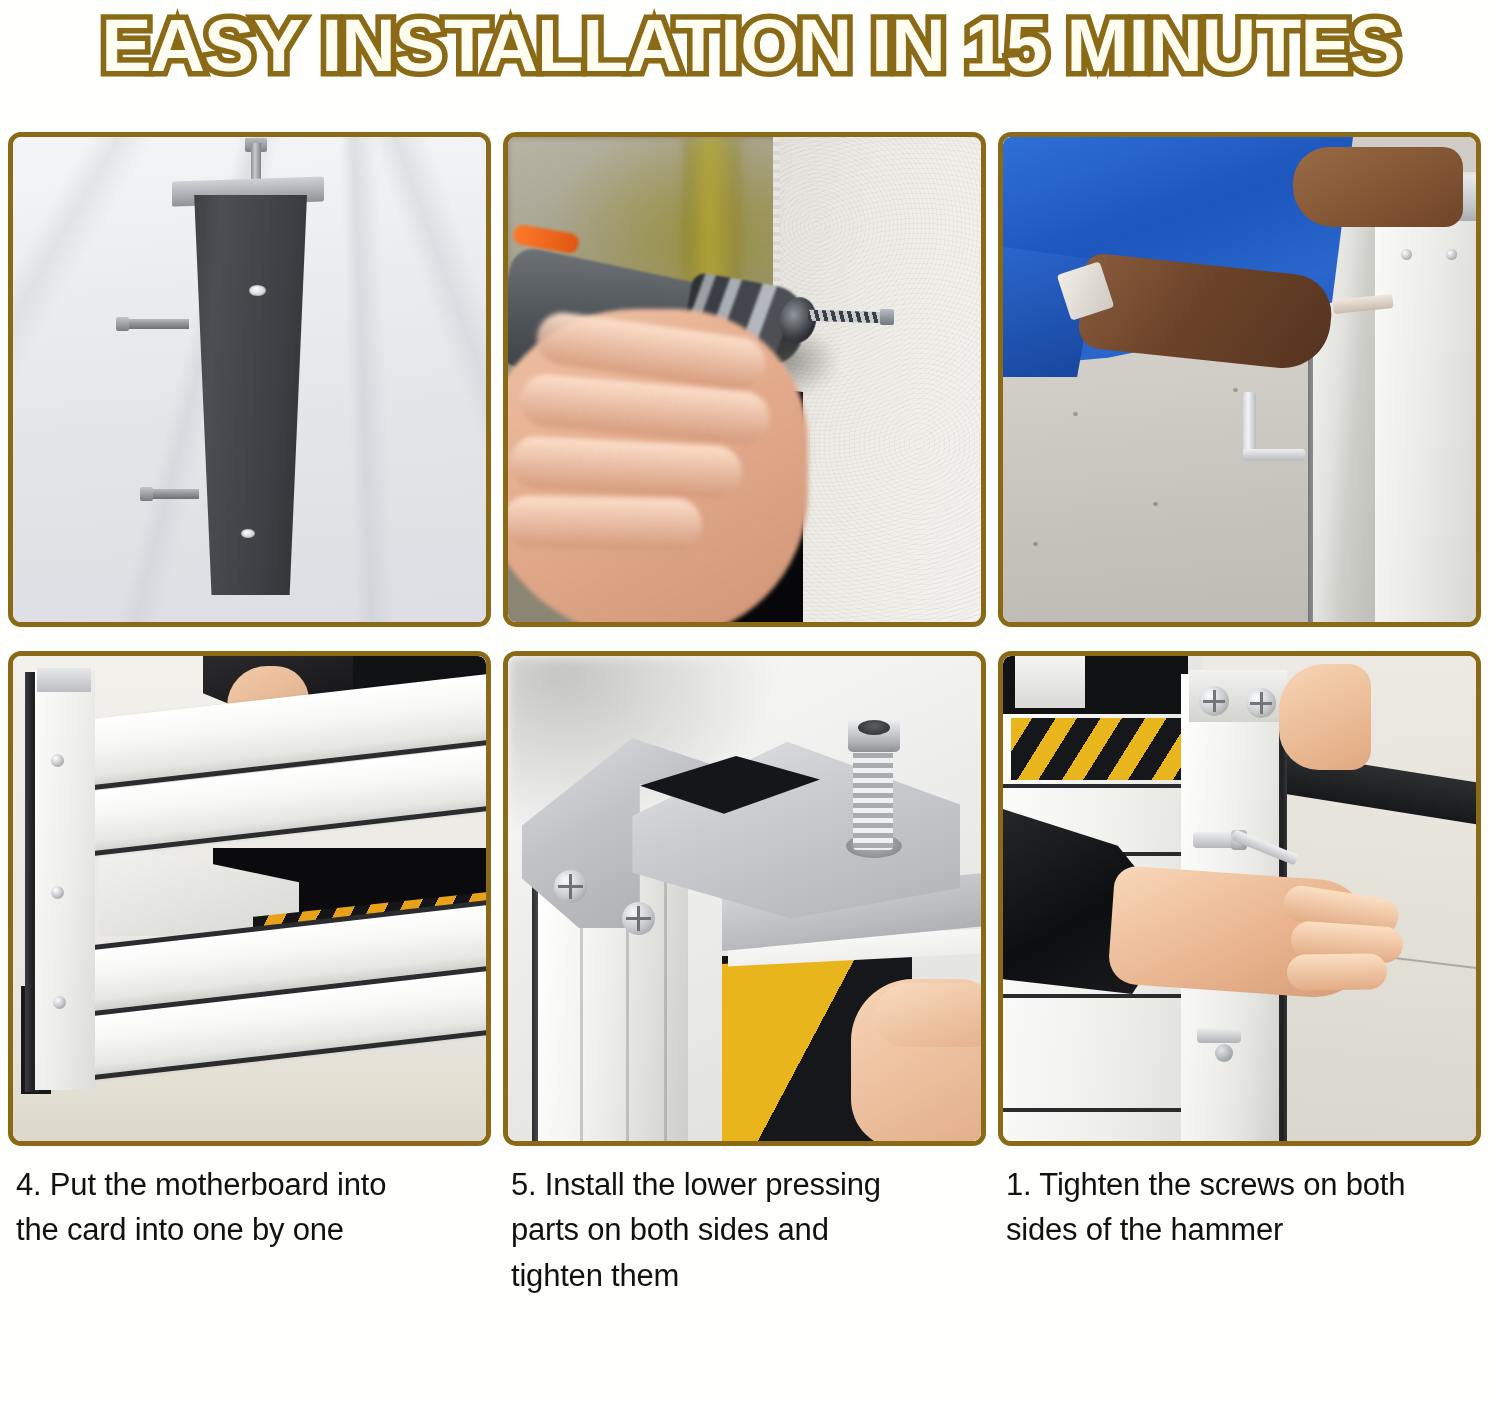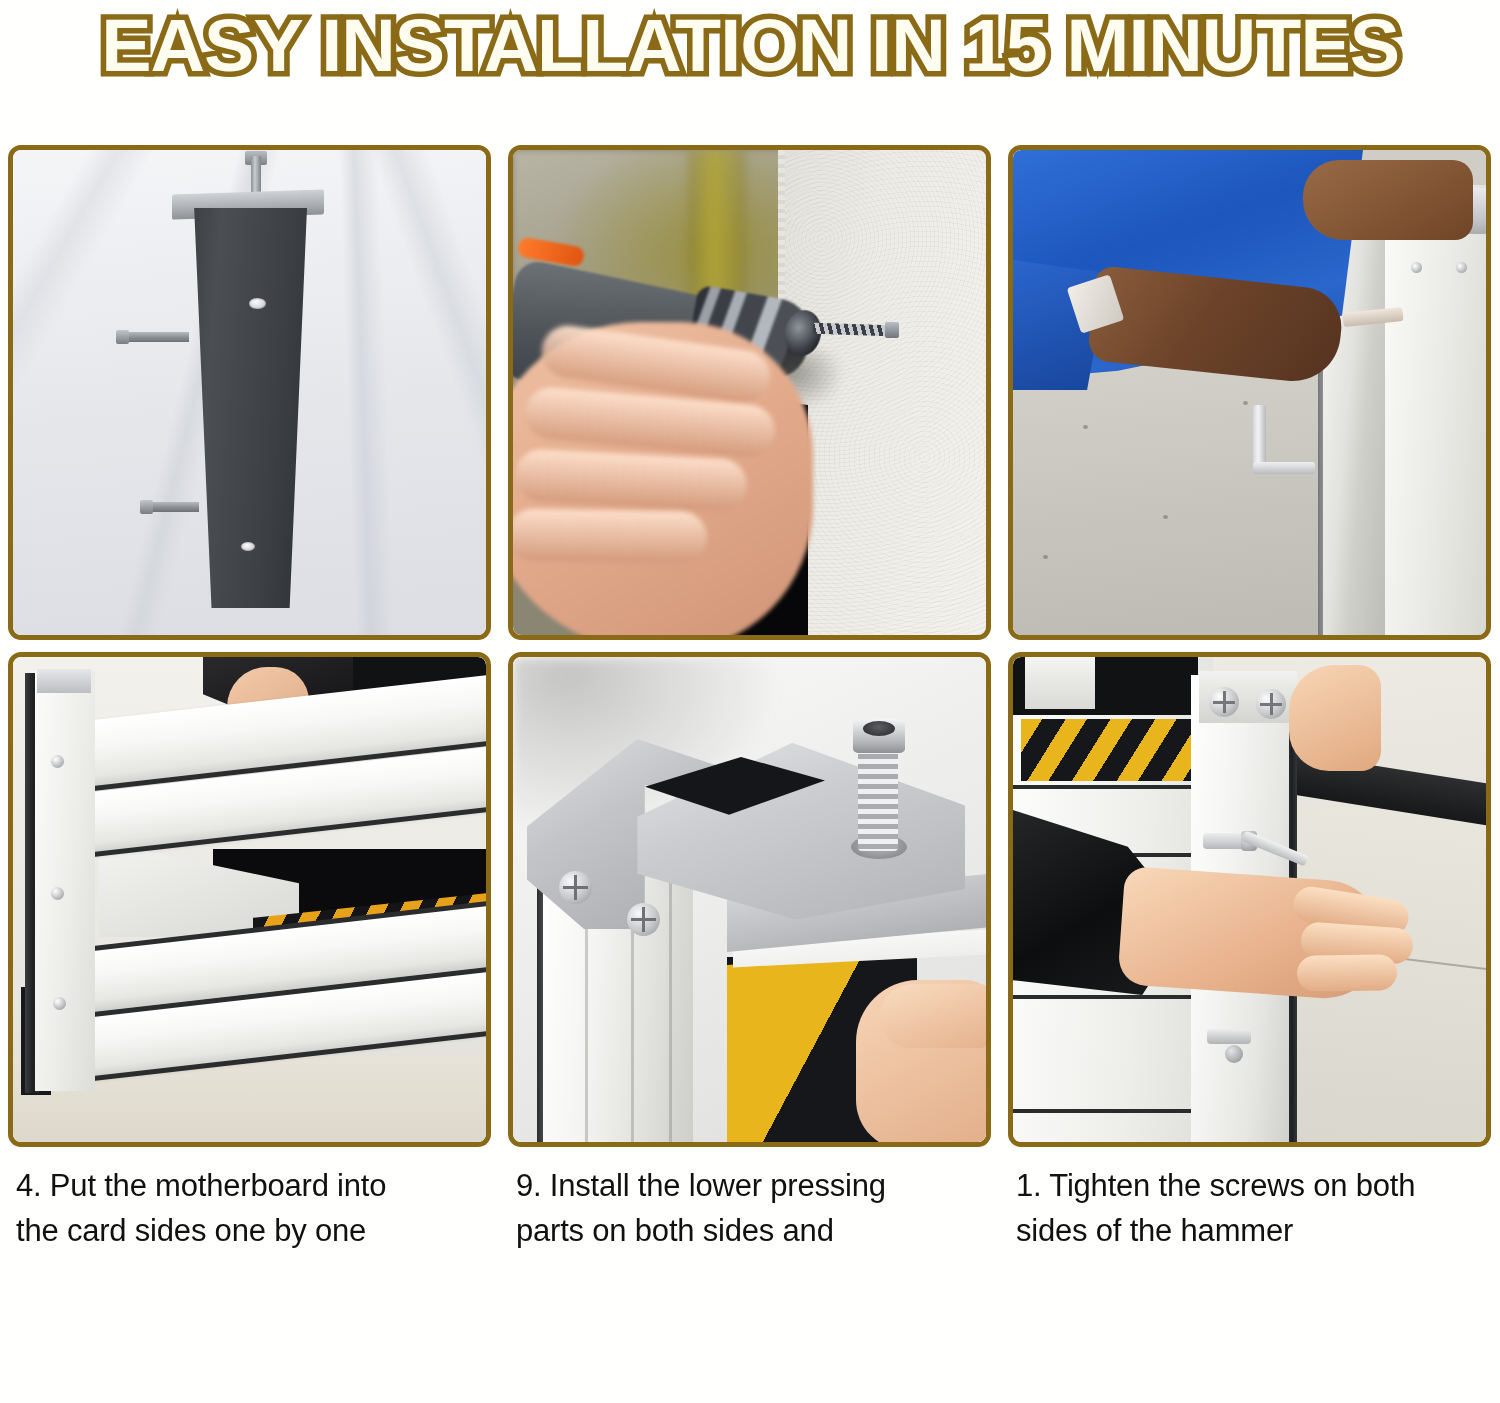--- a/index.html
+++ b/index.html
@@ -28,27 +28,28 @@
     transform:scaleX(1.02);
     -webkit-text-stroke:11px #8a6a16;
     paint-order:stroke fill;
     white-space:nowrap;
     text-align:center;
   }
 
   
   .grid{
     position:absolute;
-    left:8px;top:145px;
+    left:8px;top:132px;
     width:1484px;
     display:grid;
     grid-template-columns:483px 483px 483px;
     grid-template-rows:495px auto;
     column-gap:17px;
     row-gap:0;
+    gap:12px;
   }
   .cell{width:483px;}
   .row2{margin-top:12px;}
 
   .frame{
     width:483px;height:495px;
     box-sizing:border-box;
     border:5px solid #8a6a16;
     border-radius:13px;
     background:#fff;
@@ -670,21 +671,21 @@
           <div class="colpost"></div>
           <div class="colplate"></div>
           <div class="cscrew cs1"></div>
           <div class="cscrew cs2"></div>
           <div class="cscrew cs3"></div>
         </div>
       </div>
     </div>
     <div class="caption">
       <span class="cap-line">4. Put the motherboard into</span>
-      <span class="cap-line">the card sides one by one</span>
+      <span class="cap-line">the card into one by one</span>
     </div>
   </div>
 
   <div class="cell row2">
     <div class="frame">
       <div class="frame-inner">
         <div class="photo p5">
           <div class="bg"></div>
           <div class="wallshadow"></div>
           <div class="hazblack"></div>
@@ -704,22 +705,23 @@
           <div class="boltbase"></div>
           <div class="bolt"></div>
           <div class="bolthead"></div>
           <div class="boltbore"></div>
           <div class="screw s1"></div>
           <div class="screw s2"></div>
         </div>
       </div>
     </div>
     <div class="caption">
-      <span class="cap-line">9. Install the lower pressing</span>
+      <span class="cap-line">5. Install the lower pressing</span>
       <span class="cap-line">parts on both sides and</span>
+      <span class="cap-line">tighten them</span>
     </div>
   </div>
 
   <div class="cell row2">
     <div class="frame">
       <div class="frame-inner">
         <div class="photo p6">
           <div class="bgwall"></div>
           <div class="floorline"></div>
           <div class="skirt"></div>

